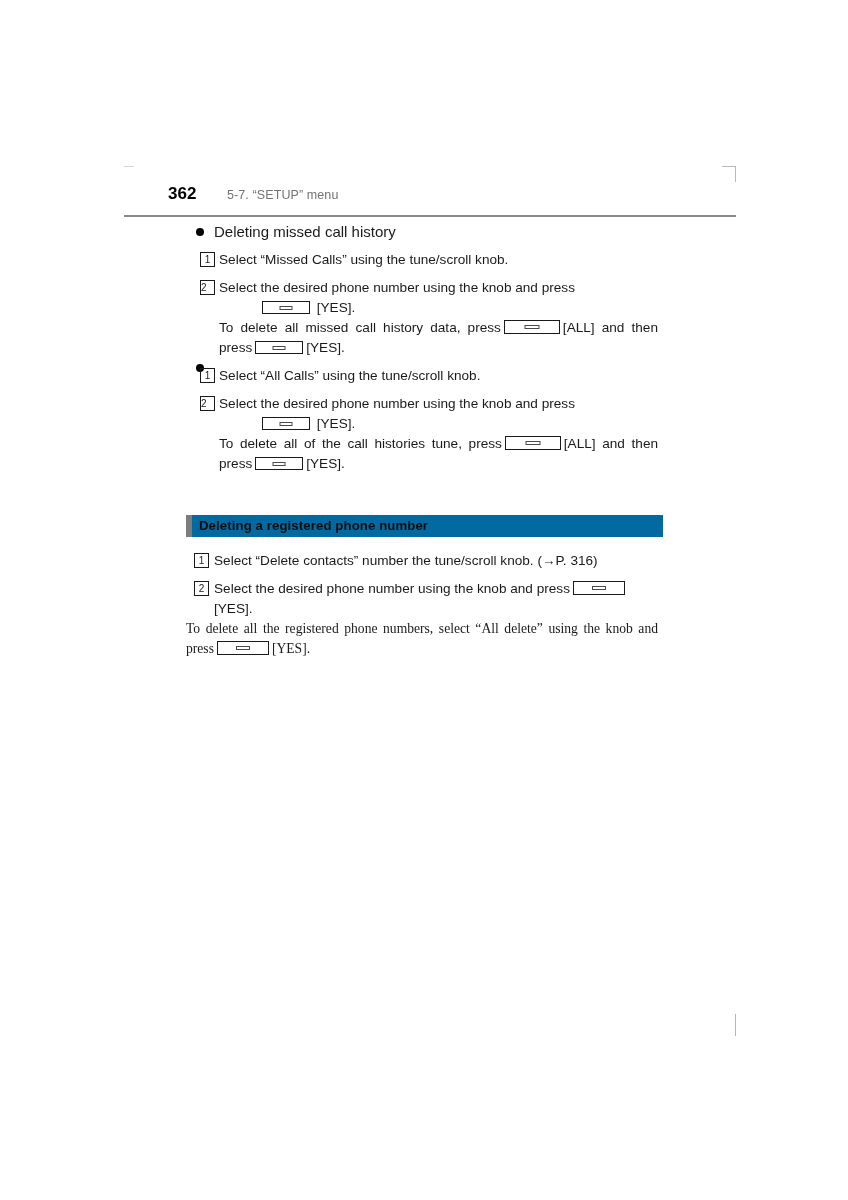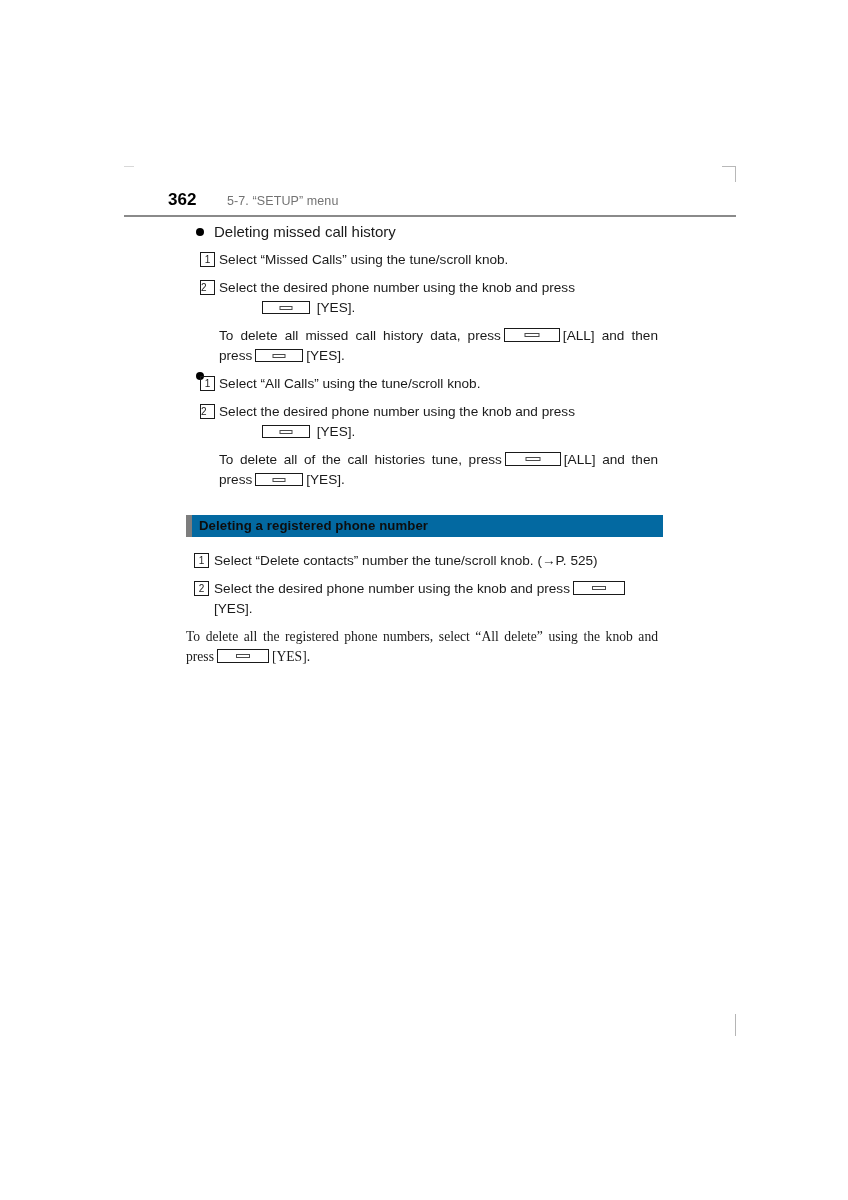--- a/index.html
+++ b/index.html
@@ -47,21 +47,21 @@
   .crop-br-v {
     left: 735px; top: 1014px;
     width: 1px; height: 22px;
     background: #b5b5b5;
   }
 
   
   .header {
     position: absolute;
     left: 124px;
-    top: 190px;
+    top: 184px;
     width: 612px;
     height: 26px;
   }
   .page-number {
     position: absolute;
     left: 44px;
     top: 0px;
     font-size: 17px;
     font-weight: bold;
     letter-spacing: 0px;
@@ -132,21 +132,20 @@
   }
   .step.justify, .para.justify, .bullet-item.justify {
     text-align: justify;
     text-align-last: left;
   }
 
   
   .para {
     font-size: 13.6px;
     line-height: 20px;
-    margin-top: 8px;
     padding-left: 25px;
   }
   .para.flush {
     padding-left: 0px;
     font-family: Liberation Serif, serif;
   }
 
   .indent-line {
     padding-left: 40px;
   }
@@ -278,21 +277,21 @@
 
   <div class="section-bar">
     <div class="section-bar-tab"></div>
     <div class="section-bar-label">Deleting a registered phone number</div>
   </div>
 
   <div class="content-2">
 
     <div class="step">
       <span class="step-num">1</span>
-      <span>Select “Delete contacts” number the tune/scroll knob. (</span><span class="arrow-ref"><span>→</span><span>P. 525)</span></span>
+      <span>Select “Delete contacts” number the tune/scroll knob. (</span><span class="arrow-ref"><span>→</span><span>P. 316)</span></span>
     </div>
 
     <div class="step">
       <span class="step-num">2</span>
       <span>Select the desired phone number using the knob and press</span><span class="btn-glyph btn-md"><i></i></span><br>
       <span>[YES].</span>
     </div>
 
     <div class="para flush justify">
       <span>To delete all the registered phone numbers, select “All delete” using the knob and press</span><span class="btn-glyph btn-md"><i></i></span><span>[YES].</span>

